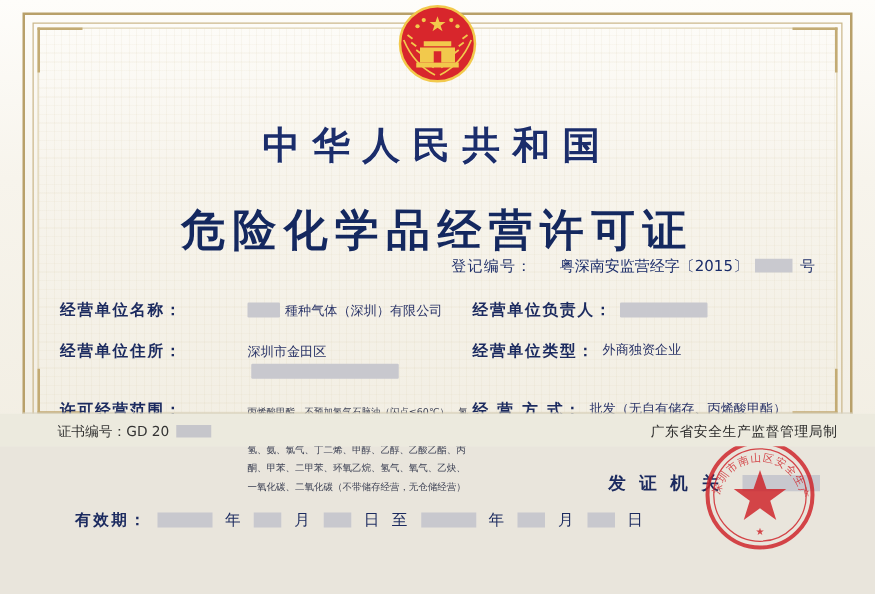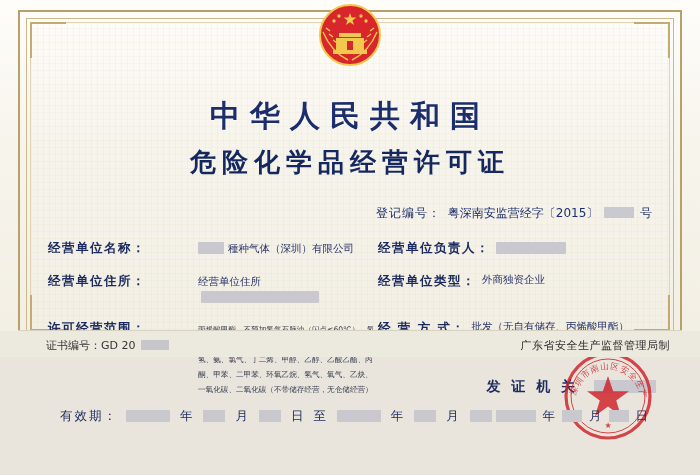--- a/index.html
+++ b/index.html
@@ -54,32 +54,32 @@
   .titles{
     position:absolute;left:0;right:0;top:96px;text-align:center;
   }
   .t-country{
     font-family:"DejaVu Serif", serif;
     font-size:30px;letter-spacing:10px;color:#1b2d6b;
     font-weight:bold;
     text-shadow:0 1px 0 rgba(255,255,255,.7);
   }
   .t-main{
-    margin-top:8px;
+    margin-top:24px;
     font-family:"DejaVu Serif", serif;
-    font-size:26px;letter-spacing:6px;color:#14285f;
+    font-size:35px;letter-spacing:6px;color:#14285f;
     font-weight:bold;
   }
 
   .regno{
     position:absolute;right:48px;top:205px;
     font-size:12px;color:#20306a;white-space:nowrap;
   }
   .regno .label{letter-spacing:1px;}
-  .regno .val{color:#1b2d6b;margin-left:3px;}
+  .regno .val{color:#1b2d6b;margin-left:18px;}
   .regno .blk{
     display:inline-block;width:30px;height:11px;vertical-align:-1px;
     background:#c9c9cf;margin:0 2px;
   }
 
   
   .fields{
     position:absolute;left:48px;right:40px;top:240px;
     font-size:12.5px;color:#1d2a5e;
   }
@@ -113,21 +113,21 @@
   .issuer .blk{
     display:inline-block;width:62px;height:13px;background:#c8c8ce;
     vertical-align:-2px;margin-left:8px;
   }
 
   
   .validity{
     position:absolute;left:60px;top:408px;
     font-size:12.5px;color:#1b2a5f;letter-spacing:1px;white-space:nowrap;
   }
-  .validity .lab{font-weight:normal;letter-spacing:2px;}
+  .validity .lab{font-weight:bold;letter-spacing:2px;}
   .validity .blk{
     display:inline-block;width:44px;height:12px;background:#c8c8ce;
     vertical-align:-2px;margin:0 3px;
   }
   .validity .blk.sm{width:22px;}
   .validity .u{margin:0 2px;}
 
   .val-right{
     position:absolute;right:52px;top:408px;
     font-size:12.5px;color:#1b2a5f;white-space:nowrap;
@@ -233,21 +233,21 @@
         <span class="val">
           <span class="redact" style="width:70px"></span>
         </span>
       </div>
     </div>
 
     <div class="row">
       <div class="col-l">
         <span class="lab">经营单位住所：</span>
         <span class="val">
-          <span class="txt-small">经营单位住所</span>
+          <span class="txt-small">深圳市金田区</span>
           <span class="redact" style="width:118px;margin-left:3px"></span>
         </span>
       </div>
       <div class="col-r">
         <span class="lab">经营单位类型：</span>
         <span class="val txt-small">外商独资企业</span>
       </div>
     </div>
 
     <div class="row">
@@ -295,28 +295,20 @@
     <span class="u">日</span>
     <span class="u">至</span>
     <span class="blk"></span>
     <span class="u">年</span>
     <span class="blk sm"></span>
     <span class="u">月</span>
     <span class="blk sm"></span>
     <span class="u">日</span>
   </div>
 
-  <div class="val-right">
-    <span class="blk"></span>
-    <span>年</span>
-    <span class="blk sm"></span>
-    <span>月</span>
-    <span class="blk sm"></span>
-    <span>日</span>
-  </div>
 
   <div class="hairline"></div>
   <div class="bottom"></div>
 
   <div class="certno">
     <span>证书编号：GD 20</span>
     <span class="blk"></span>
   </div>
 
   <div class="issuer-bottom">广东省安全生产监督管理局制</div>

